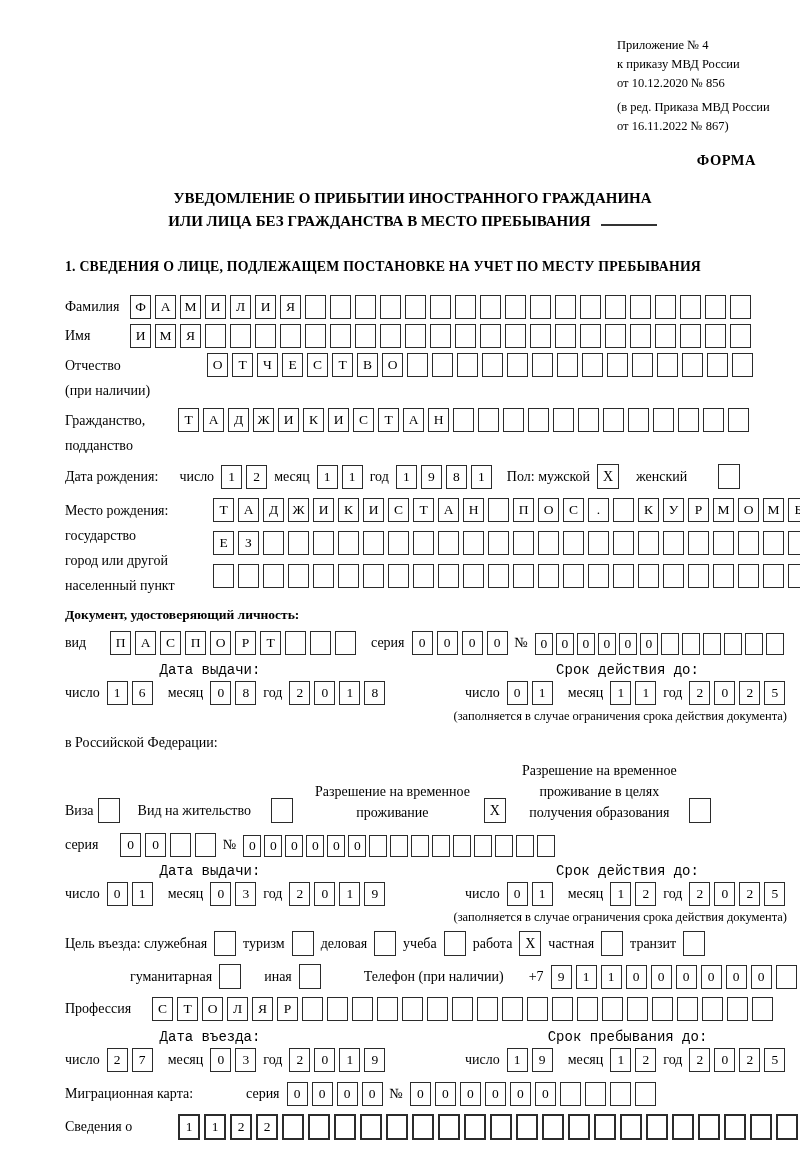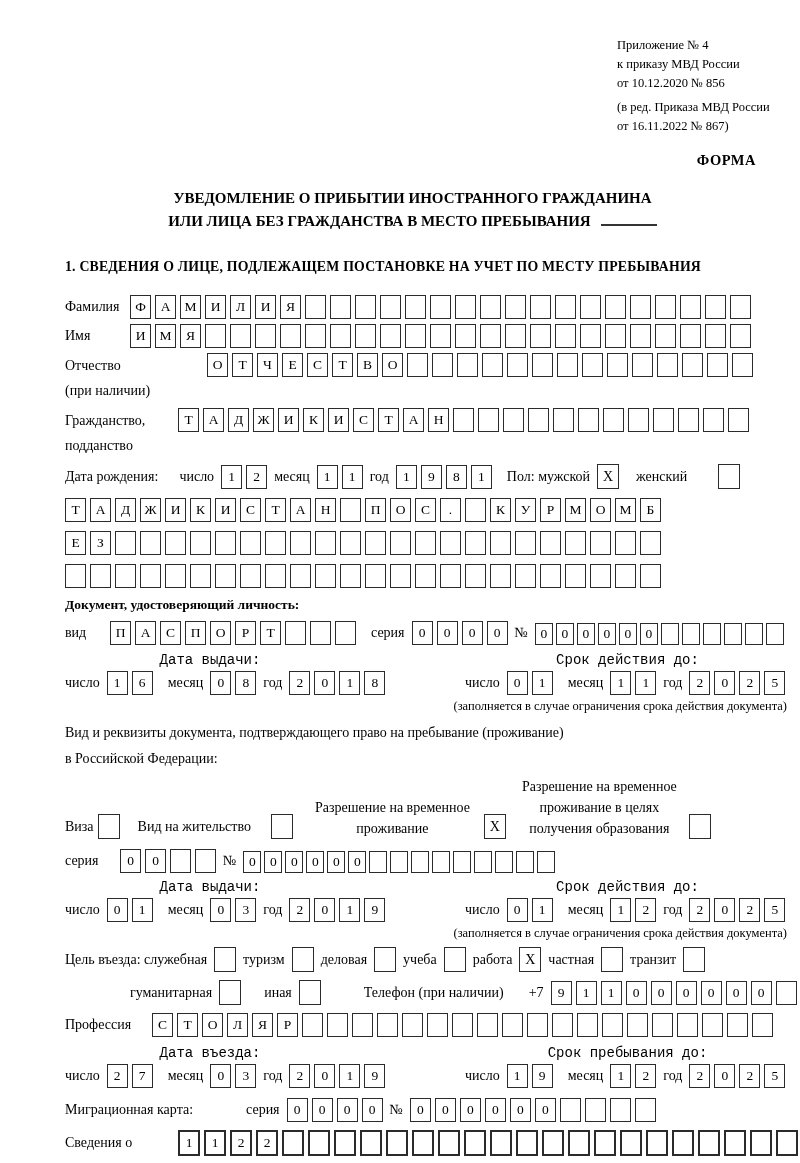--- a/index.html
+++ b/index.html
@@ -206,20 +206,26 @@
         <span class="cell">8</span>
         <span class="cell">1</span>
       </div>
     <span class="lbl" style="margin-left:8px">Пол: мужской</span>
     <span class="checkbox">X</span>
     <span class="lbl" style="margin-left:10px">женский</span>
     <span class="checkbox" style="margin-left:24px"></span>
   </div>
 
   <div class="row">
+    <div class="lbl-col" style="width:148px">
+      <div>Место рождения:</div>
+      <div>государство</div>
+      <div>город или другой</div>
+      <div>населенный пункт</div>
+    </div>
     <div class="stack">
       <div class="cells">
           <span class="cell">Т</span>
           <span class="cell">А</span>
           <span class="cell">Д</span>
           <span class="cell">Ж</span>
           <span class="cell">И</span>
           <span class="cell">К</span>
           <span class="cell">И</span>
           <span class="cell">С</span>
@@ -376,21 +382,20 @@
             <span class="cell">2</span>
             <span class="cell">0</span>
             <span class="cell">2</span>
             <span class="cell">5</span>
           </div>
       </div>
     </div>
   </div>
   <div class="note">(заполняется в случае ограничения срока действия документа)</div>
 
-  <div class="intro">Вид и реквизиты документа, подтверждающего право на пребывание (проживание)</div>
   <div class="intro">в Российской Федерации:</div>
 
   <div class="cb-row">
     <span class="lbl">Виза</span>
     <span class="checkbox" style="margin-left:4px"></span>
     <span class="lbl" style="margin-left:18px">Вид на жительство</span>
     <span class="checkbox" style="margin-left:20px"></span>
     <div class="cb-label-c" style="margin-left:22px">
       <div>Разрешение на временное</div>
       <div>проживание</div>

